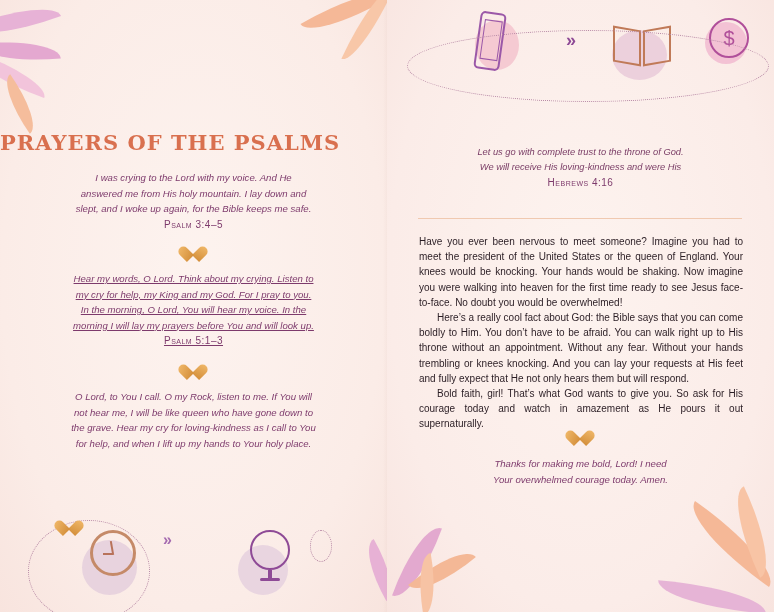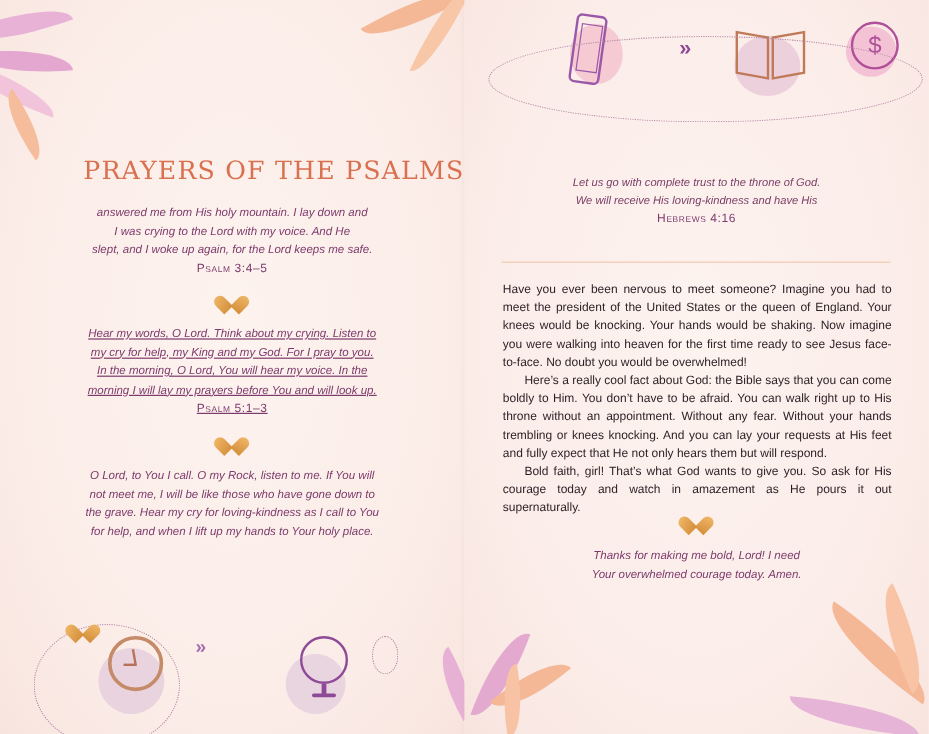--- a/index.html
+++ b/index.html
@@ -14,22 +14,22 @@
       background: radial-gradient(ellipse at 50% 45%, #fdf3ef 0%, #fbece7 70%, #f8e4de 100%); }
     .page-right { left: 387px; width: 387px;
       background: radial-gradient(ellipse at 50% 45%, #fdf3ef 0%, #fbece8 70%, #f8e4df 100%); }
     .gutter { position: absolute; left: 383px; top: 0; width: 8px; height: 612px;
       background: linear-gradient(90deg, rgba(0,0,0,0) 0%, rgba(200,160,150,0.08) 50%, rgba(0,0,0,0) 100%); }
 
     .deco { position: absolute; pointer-events: none; }
     .leaf { position: absolute; border-radius: 0 100% 0 100%; }
 
     .title {
-      position: absolute; text-align: right; letter-spacing: 1px;
-      font-family: "DejaVu Serif", serif; font-weight: normal; text-transform: uppercase;
+      position: absolute; text-align: left; letter-spacing: 1px;
+      font-family: "DejaVu Serif", serif; font-weight: bold; text-transform: uppercase;
     }
     .title-left { left: 0; width: 387px; top: 130px; font-size: 21px; color: #d9704f; }
 
     .verse {
       position: absolute; text-align: center; font-style: italic;
       font-size: 9.6px; line-height: 15.5px; color: #7d3a6c;
     }
     .ref {
       display: block; font-style: normal; font-variant: small-caps; font-size: 10px;
       color: #7d3a6c; letter-spacing: 0.5px; margin-top: 0px;
@@ -79,41 +79,41 @@
     <div class="deco" style="left:300px;top:0;width:140px;height:80px;">
       <div class="leaf" style="left:0;top:0;width:90px;height:22px;background:#f5b897;transform:rotate(-30deg);"></div>
       <div class="leaf" style="left:25px;top:15px;width:85px;height:18px;background:#f8c7a8;transform:rotate(-65deg);"></div>
       <div class="leaf" style="left:55px;top:10px;width:80px;height:20px;background:#e8b5d8;transform:rotate(-100deg);"></div>
       <div class="leaf" style="left:75px;top:5px;width:70px;height:18px;background:#e3a9d0;transform:rotate(-130deg);"></div>
     </div>
 
     <div class="title title-left">Prayers of the Psalms</div>
 
     <div class="verse" style="left:40px;width:307px;top:170px;">
+      <div>I was crying to the Lord with my voice. And He</div>
       <div>answered me from His holy mountain. I lay down and</div>
-      <div>I was crying to the Lord with my voice. And He</div>
-      <div>slept, and I woke up again, for the Lord keeps me safe.</div>
+      <div>slept, and I woke up again, for the Bible keeps me safe.</div>
       <span class="ref">Psalm 3:4–5</span>
     </div>
 
     <div class="heart" style="left:184px;top:240px;"></div>
 
     <div class="verse" style="left:30px;width:327px;top:271px;text-decoration:underline;">
       <div>Hear my words, O Lord. Think about my crying. Listen to</div>
       <div>my cry for help, my King and my God. For I pray to you.</div>
       <div>In the morning, O Lord, You will hear my voice. In the</div>
       <div>morning I will lay my prayers before You and will look up.</div>
       <span class="ref">Psalm 5:1–3</span>
     </div>
 
     <div class="heart" style="left:184px;top:358px;"></div>
 
     <div class="verse" style="left:30px;width:327px;top:389px;">
       <div>O Lord, to You I call. O my Rock, listen to me. If You will</div>
-      <div>not meet me, I will be like those who have gone down to</div>
+      <div>not hear me, I will be like queen who have gone down to</div>
       <div>the grave. Hear my cry for loving-kindness as I call to You</div>
       <div>for help, and when I lift up my hands to Your holy place.</div>
     </div>
 
     <div class="dots" style="left:28px;top:520px;width:120px;height:100px;"></div>
     <div class="heart" style="left:60px;top:514px;"></div>
     <div class="icon-circle" style="left:82px;top:540px;width:55px;height:55px;background:#e8d3de;"></div>
     <div class="deco" style="left:90px;top:530px;width:46px;height:46px;border:3px solid #c58a68;border-radius:50%;box-sizing:border-box;">
       <div style="position:absolute;left:18px;top:8px;width:2px;height:14px;background:#b8725a;transform:rotate(-10deg);"></div>
       <div style="position:absolute;left:10px;top:20px;width:10px;height:2px;background:#b8725a;"></div>
@@ -155,21 +155,21 @@
     </div>
 
     <div class="deco" style="left:270px;top:500px;width:117px;height:112px;">
       <div class="leaf" style="left:20px;top:30px;width:110px;height:28px;background:#f5b897;transform:rotate(35deg);"></div>
       <div class="leaf" style="left:50px;top:20px;width:90px;height:24px;background:#f8c4a5;transform:rotate(65deg);"></div>
       <div class="leaf" style="left:0;top:85px;width:110px;height:24px;background:#e6b4d6;transform:rotate(5deg);"></div>
     </div>
 
     <div class="verse" style="left:40px;width:307px;top:145px;font-size:9.3px;line-height:15px;color:#7a3d66;">
       <div>Let us go with complete trust to the throne of God.</div>
-      <div>We will receive His loving-kindness and have His</div>
+      <div>We will receive His loving-kindness and were His</div>
       <span class="ref">Hebrews 4:16</span>
     </div>
   </div>
 
   <div class="divider"></div>
 
   <div class="body-text">
     <p>Have you ever been nervous to meet someone? Imagine you had to meet the president of the United States or the queen of England. Your knees would be knocking. Your hands would be shaking. Now imagine you were walking into heaven for the first time ready to see Jesus face-to-face. No doubt you would be overwhelmed!</p>
     <p class="indent">Here’s a really cool fact about God: the Bible says that you can come boldly to Him. You don’t have to be afraid. You can walk right up to His throne without an appointment. Without any fear. Without your hands trembling or knees knocking. And you can lay your requests at His feet and fully expect that He not only hears them but will respond.</p>
     <p class="indent">Bold faith, girl! That’s what God wants to give you. So ask for His courage today and watch in amazement as He pours it out supernaturally.</p>

